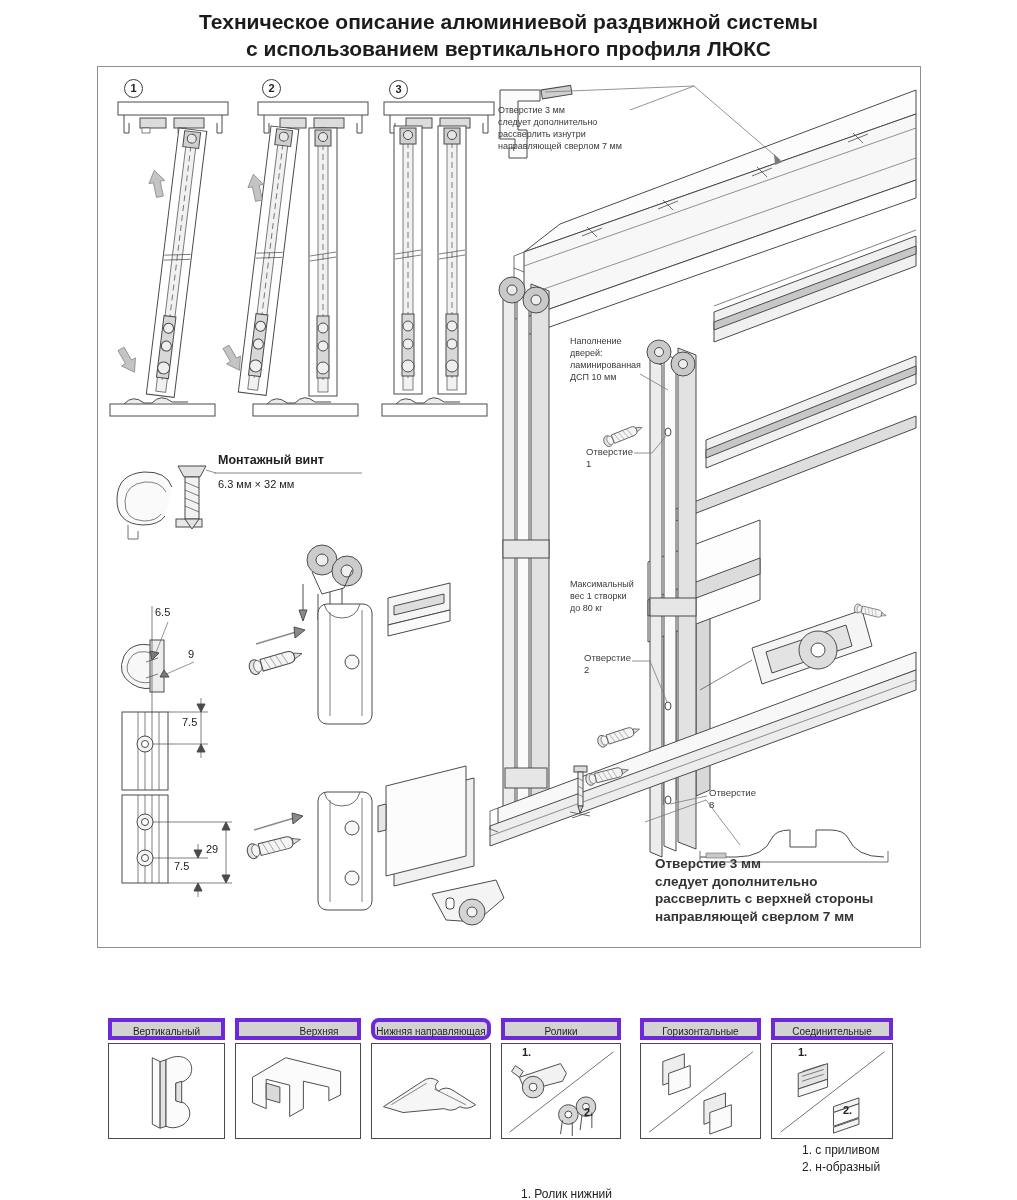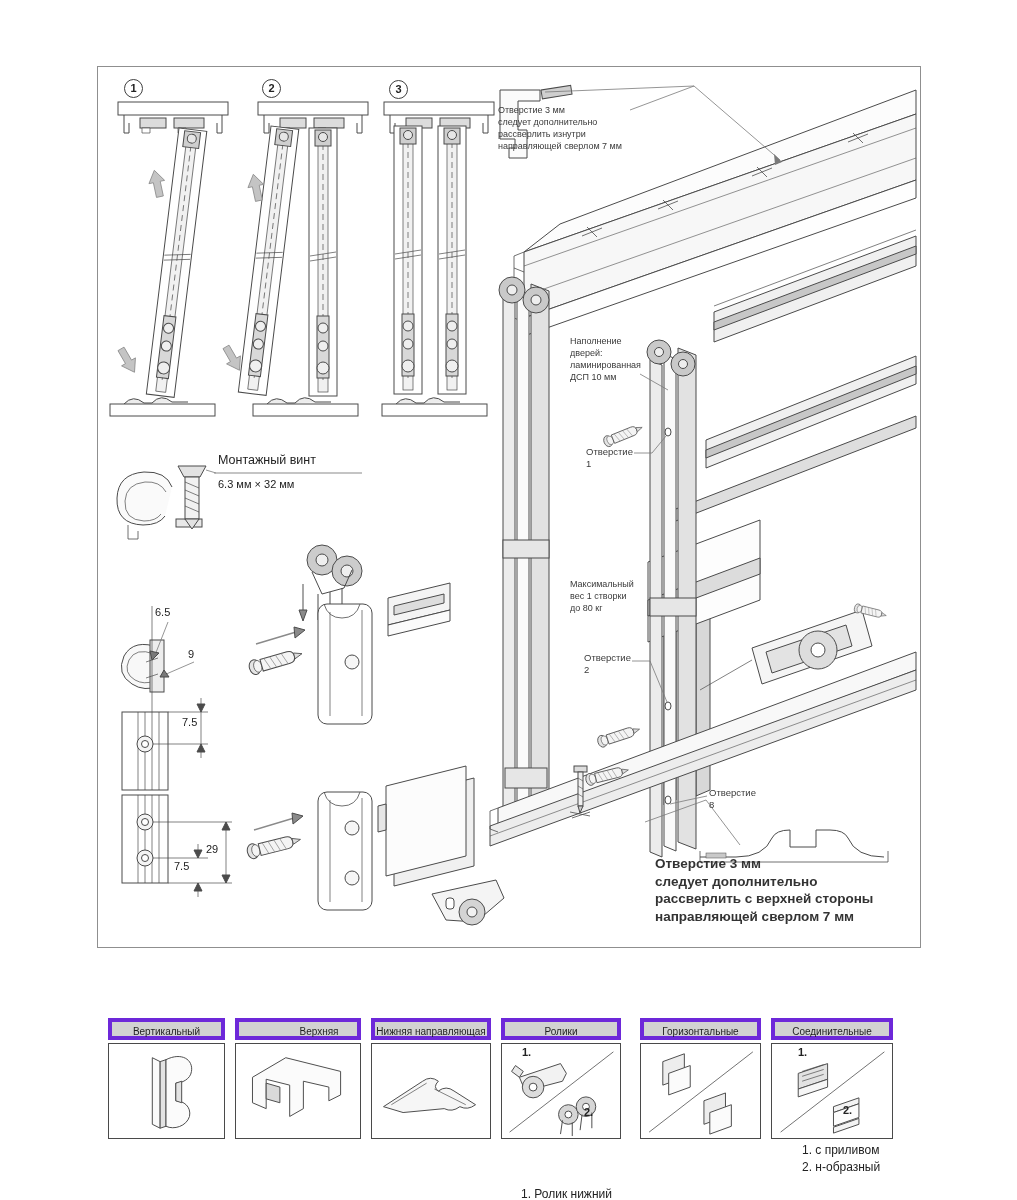--- a/index.html
+++ b/index.html
@@ -25,20 +25,24 @@
   .cbox-body { position:absolute; height:96px; background:#fff; border:1px solid #4a4a4a; }
   .cbox-num { position:absolute; font-size:11px; color:#222; font-weight:600; }
   .cbox-caption { position:absolute; font-size:12px; line-height:17px; color:#222;
                   white-space:pre-line; text-align:left; }
 </style>
 </head>
 <body>
 
 <div class="page">
 
+  <div class="title">
+    <div>Техническое описание алюминиевой раздвижной системы</div>
+    <div>с использованием вертикального профиля ЛЮКС</div>
+  </div>
 
   <div class="frame"></div>
 
   <svg class="art" width="1017" height="1200" viewBox="0 0 1017 1200">
     <defs>
       <g id="sdoor">
         <rect x="0" y="0" width="28" height="268" fill="#ffffff" stroke="#4b4b4b"></rect>
         <rect x="9" y="4" width="10" height="260" fill="#f1f1f1" stroke="#4b4b4b" stroke-width="0.7"></rect>
         <line x1="14" y1="16" x2="14" y2="252" stroke="#4b4b4b" stroke-width="0.7" stroke-dasharray="6 4"></line>
         <rect x="6" y="2" width="16" height="16" fill="#cfcfcf" stroke="#4b4b4b"></rect>
@@ -295,21 +299,21 @@
   </svg>
 
   <div class="stepnum" style="left:124px; top:79px;">1</div>
   <div class="stepnum" style="left:262px; top:79px;">2</div>
   <div class="stepnum" style="left:389px; top:80px;">3</div>
 
   <div class="lbl" style="left:498px; top:104px; width:148px;">Отверстие 3 мм
 следует дополнительно
 рассверлить изнутри
 направляющей сверлом 7 мм</div>
-  <div class="lbl" style="left:218px; top:453px; width:140px; font-size:12.5px; font-weight:400; color:#222; line-height:15px;">Монтажный винт</div>
+  <div class="lbl" style="left:218px; top:453px; width:140px; font-size:12.5px; font-weight:700; color:#222; line-height:15px;">Монтажный винт</div>
   <div class="lbl" style="left:218px; top:478px; width:140px; font-size:11px; color:#222;">6.3 мм × 32 мм</div>
   <div class="lbl" style="left:570px; top:335px; width:80px;">Наполнение
 дверей:
 ламинированная
 ДСП 10 мм</div>
   <div class="lbl small" style="left:586px; top:446px; width:50px; text-align:left;">Отверстие 1</div>
   <div class="lbl" style="left:570px; top:578px; width:80px;">Максимальный
 вес 1 створки
 до 80 кг</div>
   <div class="lbl small" style="left:584px; top:652px; width:50px; text-align:left;">Отверстие 2</div>
@@ -341,21 +345,21 @@
   <div class="cbox-header" style="left:235px; top:1018px; width:126px;padding-left:42px;">Верхняя направляющая</div>
   <div class="cbox-body" style="left:235px; top:1043px; width:126px;">
     <svg width="124" height="94" viewBox="0 0 117 96">
       <g stroke="#4b4b4b" fill="#fbfbfb">
         <path d="M12,60 L12,34 L46,14 L102,28 L102,52 L90,58 L90,44 L64,38 L64,66 L50,74 L50,42 L26,36 L26,66 Z"></path>
         <path d="M26,40 L40,44 L40,60 L26,56 Z" fill="#d9d9d9"></path>
       </g>
     </svg>
   </div>
 
-  <div class="cbox-header" style="left:371px; top:1018px; width:120px;">Нижняя направляющая</div>
+  <div class="cbox-header" style="left:371px; top:1018px; width:120px;border-radius:8px;">Нижняя направляющая</div>
   <div class="cbox-body" style="left:371px; top:1043px; width:120px;">
     <svg width="118" height="94" viewBox="0 0 117 96">
       <g stroke="#4b4b4b" fill="#f6f6f6">
         <path d="M10,64 L50,38 Q58,32 66,38 Q60,44 66,48 Q74,42 82,48 L104,62 Q96,68 88,64 Q80,70 72,66 L30,70 Z"></path>
         <path d="M18,62 L54,40 M62,46 L94,62" fill="none" stroke-width="0.7"></path>
       </g>
     </svg>
   </div>
 
   <div class="cbox-header" style="left:501px; top:1018px; width:120px;">Ролики</div>

